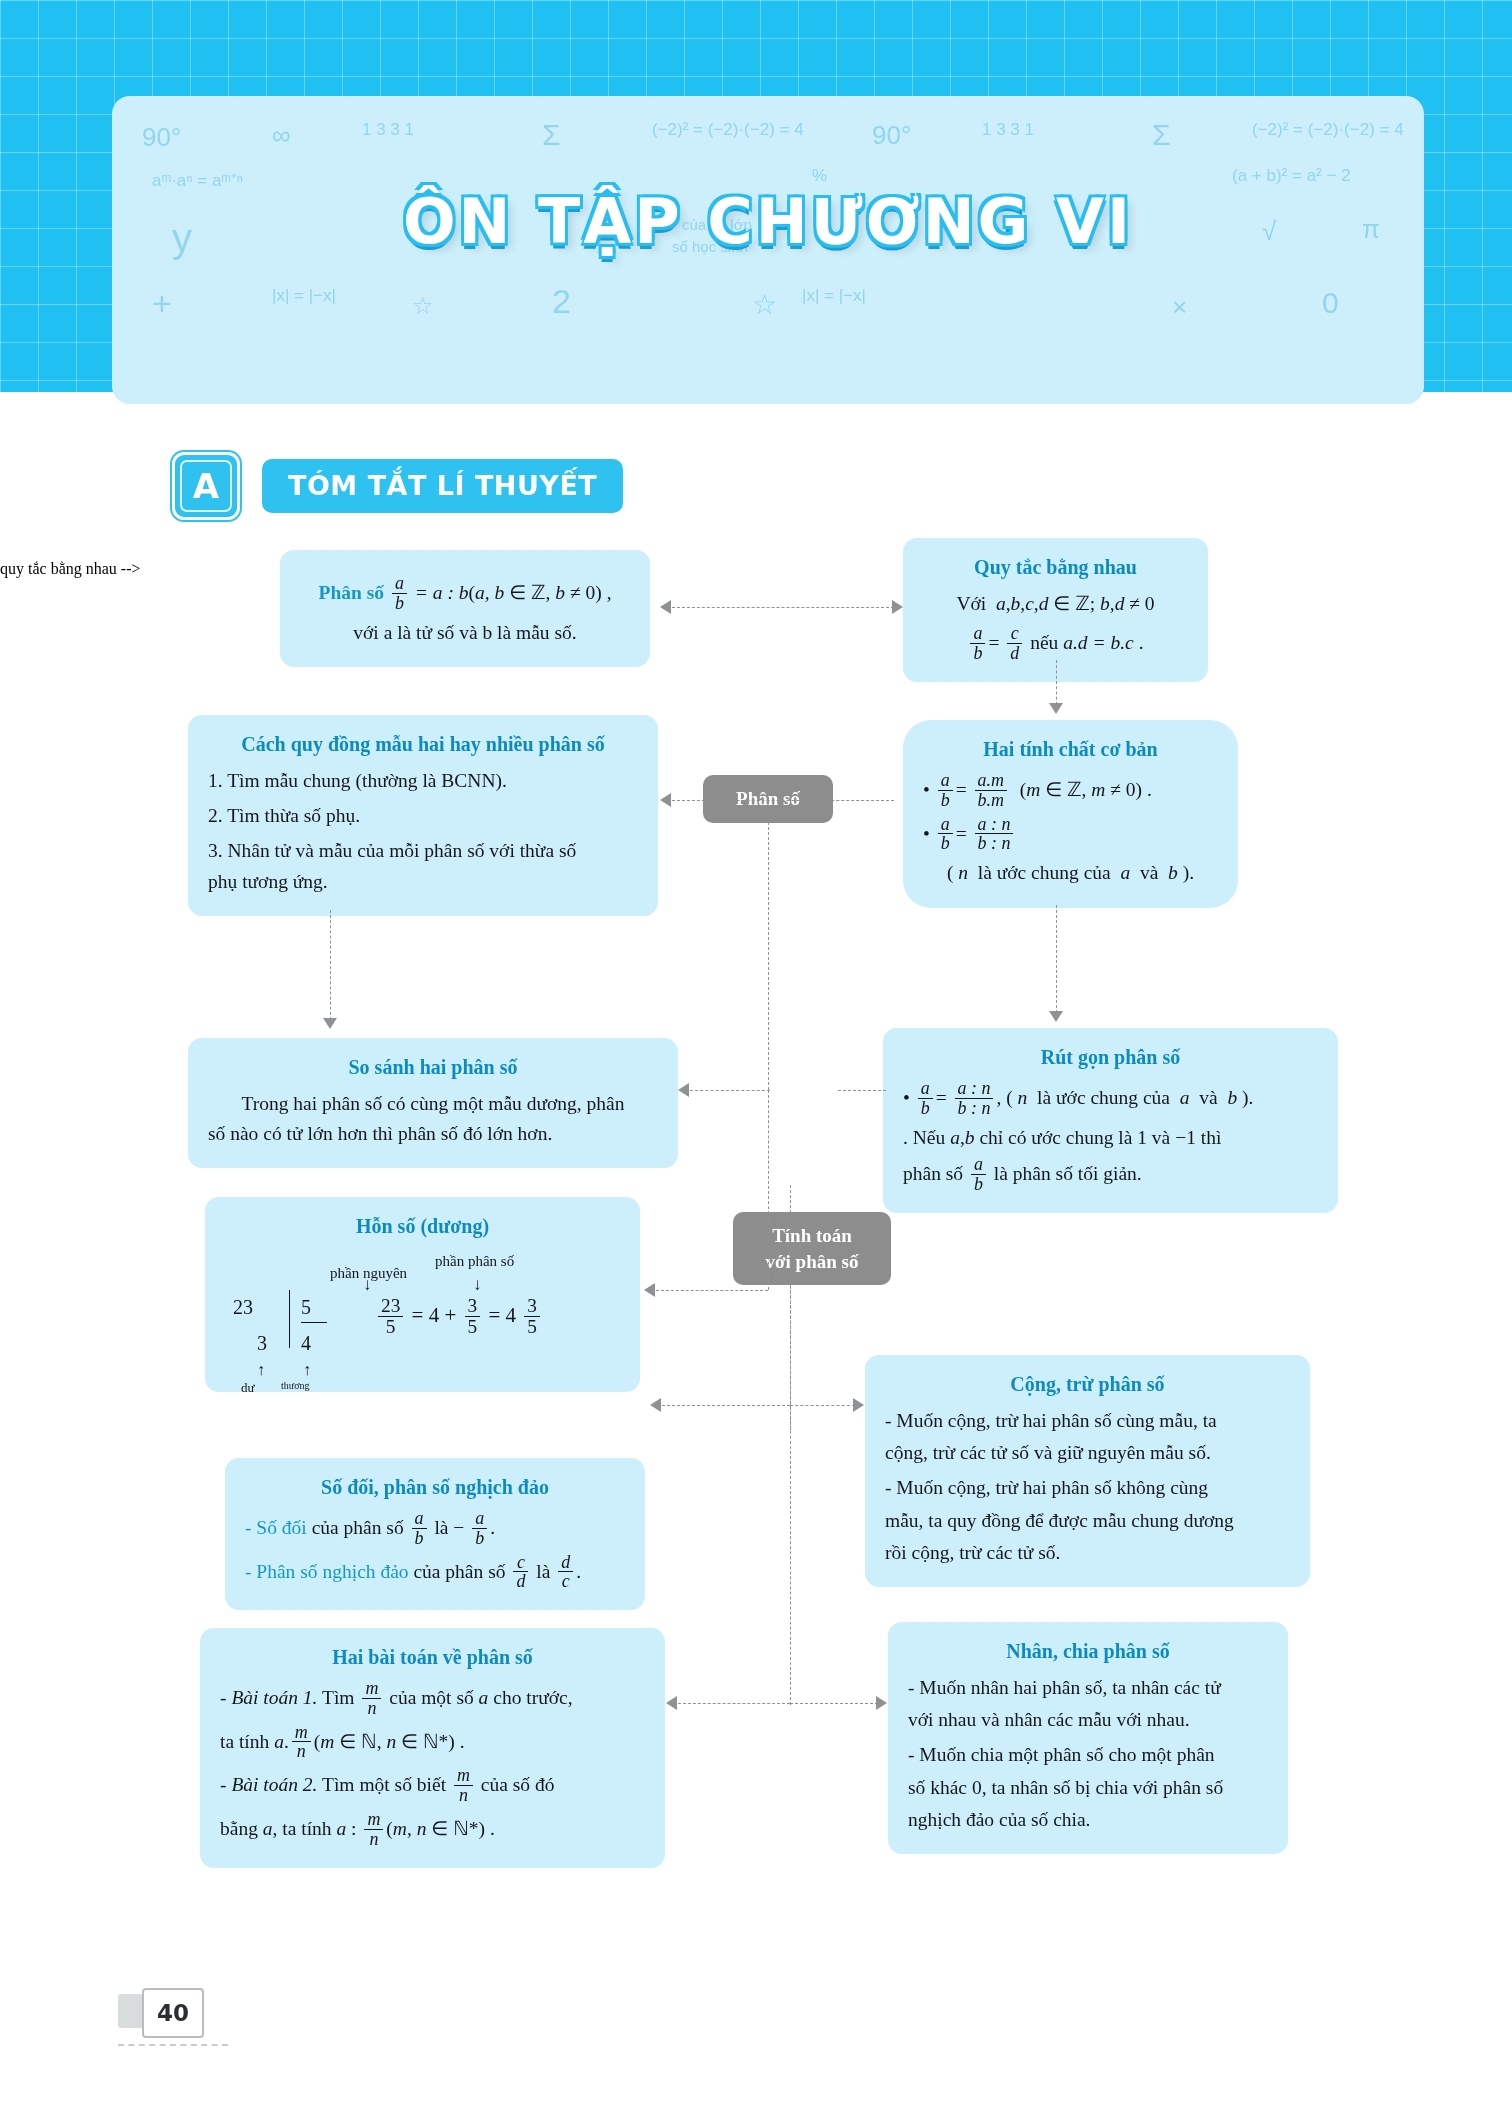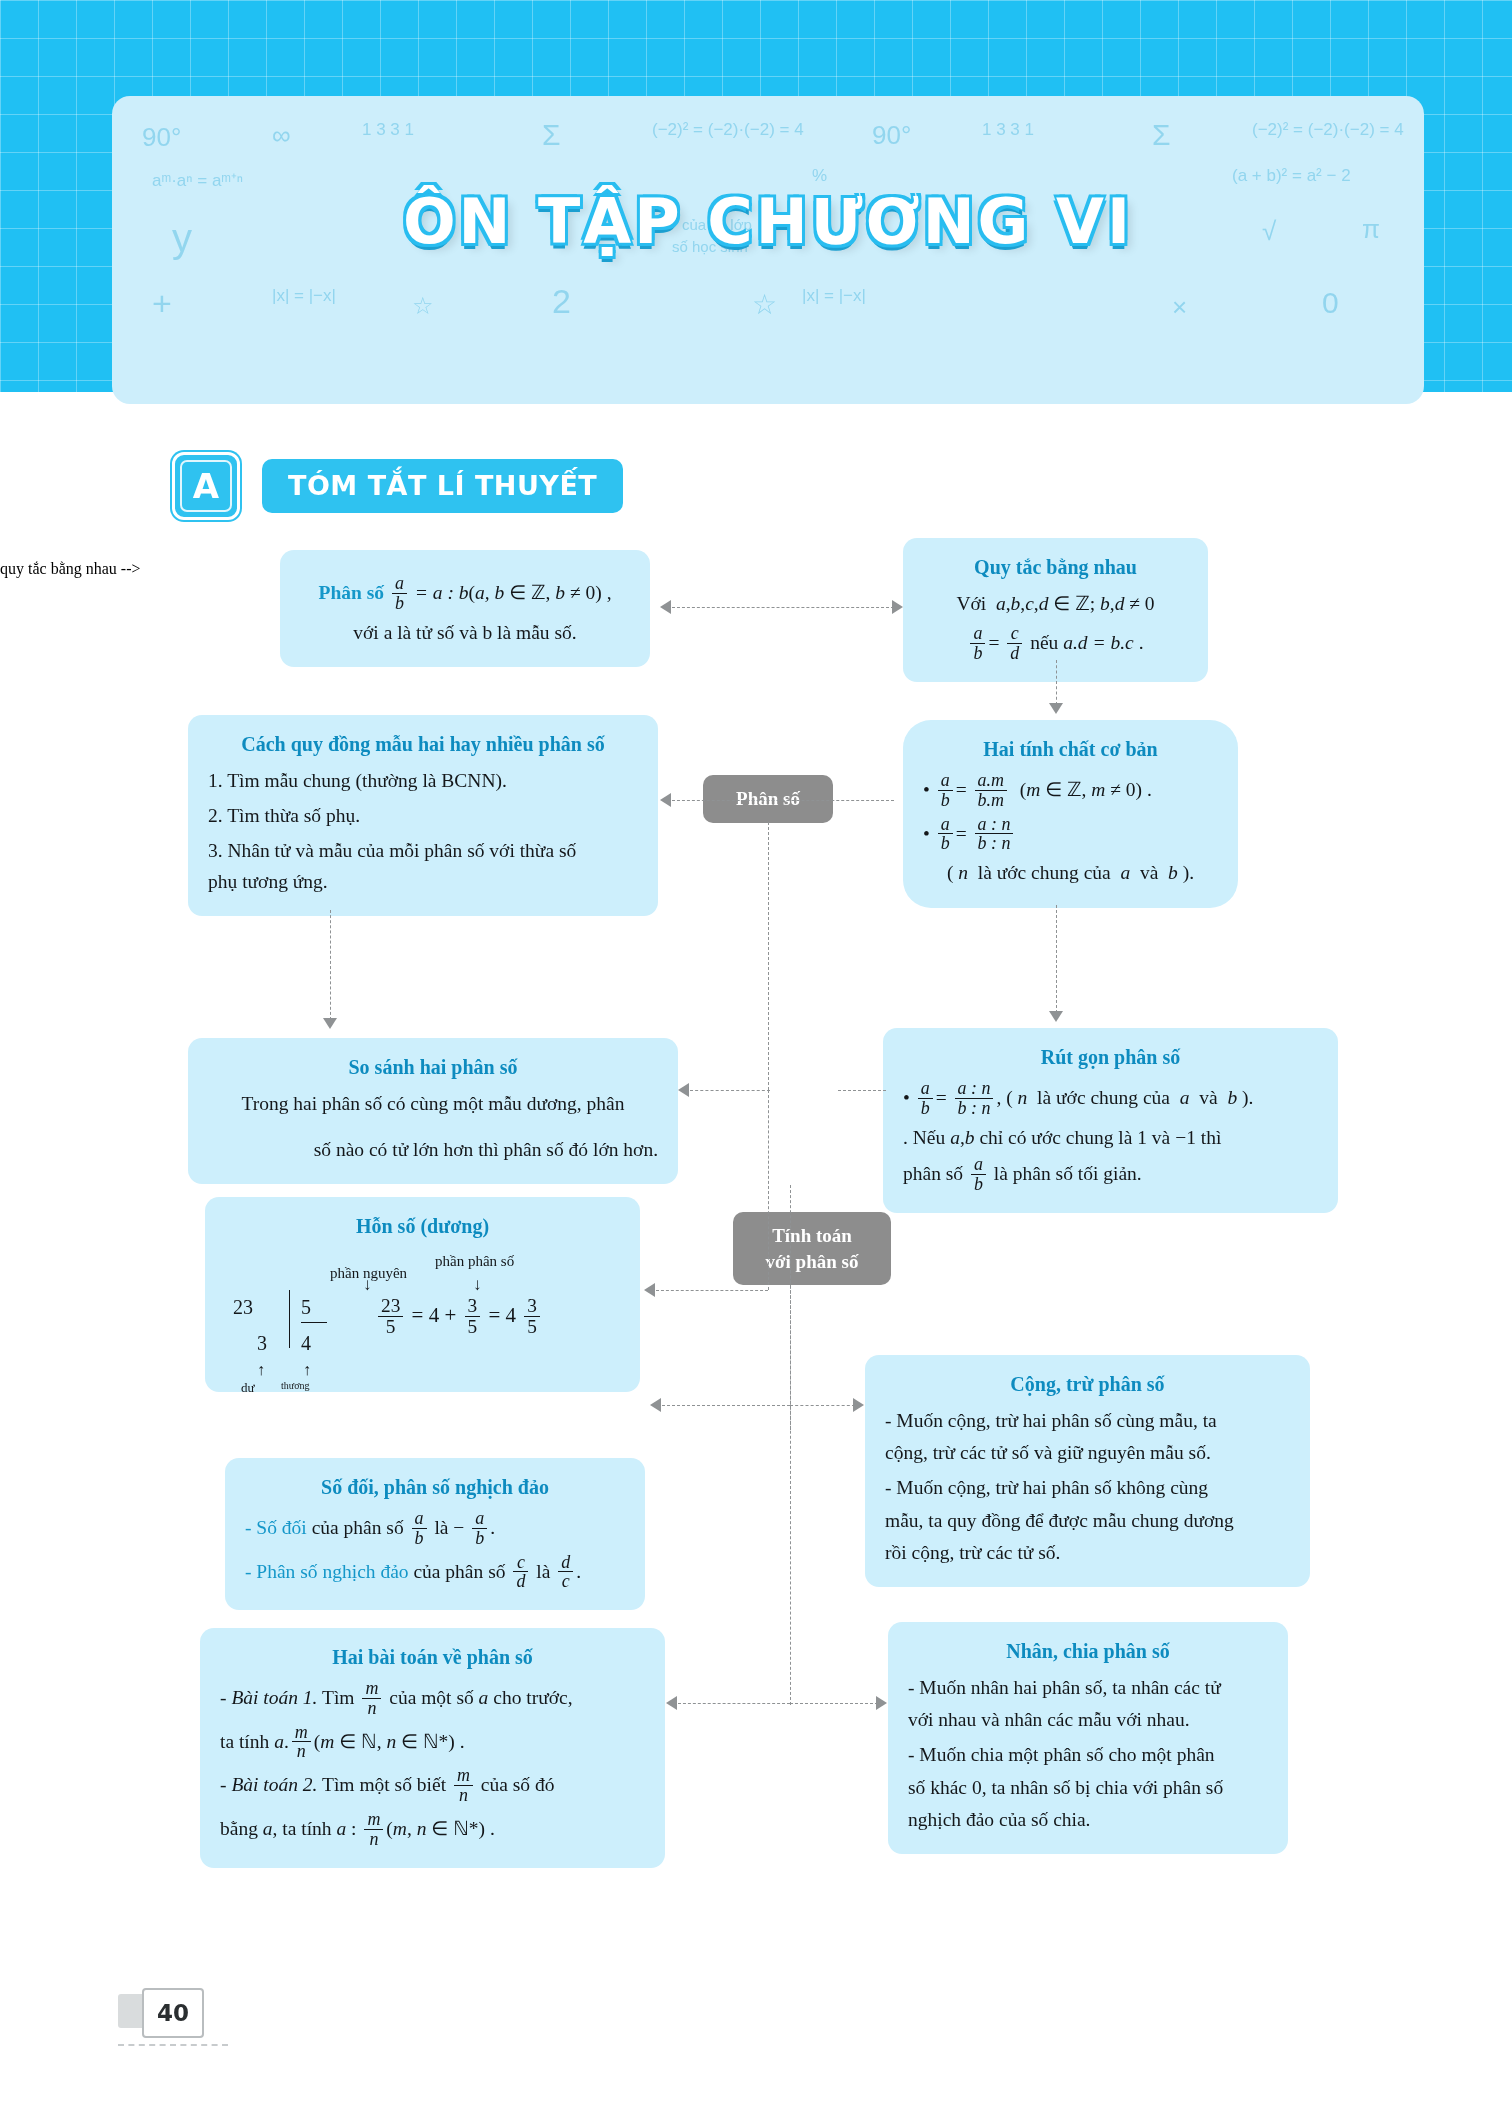--- a/index.html
+++ b/index.html
@@ -330,21 +330,21 @@
     <p>1. Tìm mẫu chung (thường là BCNN).</p>
     <p>2. Tìm thừa số phụ.</p>
     <p style="margin-bottom:0;">3. Nhân tử và mẫu của mỗi phân số với thừa số</p>
     <p style="margin-top:0;">phụ tương ứng.</p>
   </div>
 
   
   <div class="node" style="left:188px; top:478px; width:490px;">
     <span class="ttl">So sánh hai phân số</span>
     <p style="text-align:center; margin-bottom:0;">Trong hai phân số có cùng một mẫu dương, phân</p>
-    <p style="text-align:right; margin-top:16px;">số nào có tử lớn hơn thì phân số đó lớn hơn.</p>
+    <p style="text-align:left; margin-top:0;">số nào có tử lớn hơn thì phân số đó lớn hơn.</p>
   </div>
 
   
   <div class="node" style="left:883px; top:468px; width:455px;">
     <span class="ttl">Rút gọn phân số</span>
     <p>
       • <span class="frac"><span class="num it">a</span><span class="den it">b</span></span>=
       <span class="frac"><span class="num it">a : n</span><span class="den it">b : n</span></span>, (&nbsp;<span class="it">n</span>&nbsp; là ước chung của &nbsp;<span class="it">a</span> &nbsp;và &nbsp;<span class="it">b</span> ).
     </p>
     <p style="margin-bottom:0;">. Nếu <span class="it">a</span>,<span class="it">b</span> chỉ có ước chung là 1 và −1 thì</p>

